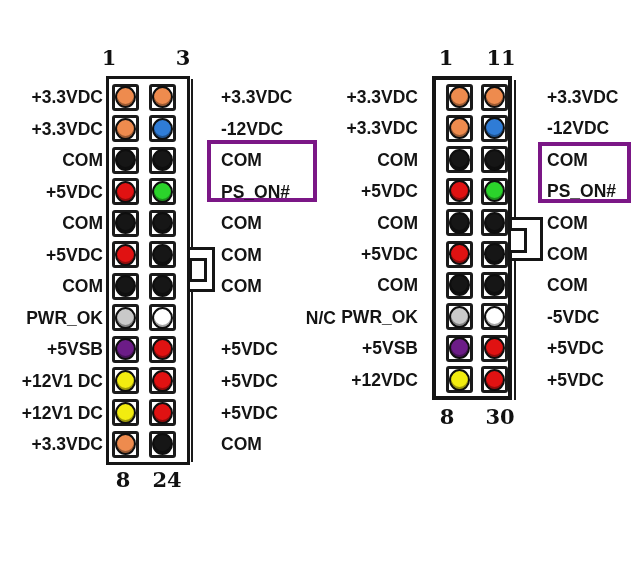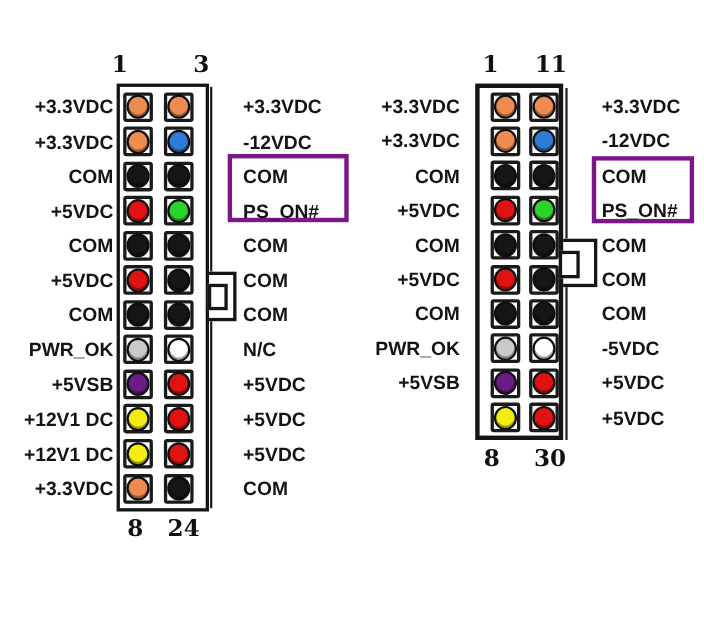--- a/index.html
+++ b/index.html
@@ -118,21 +118,21 @@
     </div>
     <div class="pin-label" style="left: -12px; top: 275.3px; width: 115px; text-align: right;">COM</div>
     <div class="pin-label" style="left: 221px; top: 275.3px; width: 115px;">COM</div>
     <div class="pin" style="left: 112px; top: 272.8px;">
       <div class="blob" style="background: rgb(22, 22, 22);"></div>
     </div>
     <div class="pin" style="left: 149px; top: 272.8px;">
       <div class="blob" style="background: rgb(22, 22, 22);"></div>
     </div>
     <div class="pin-label" style="left: -12px; top: 306.85px; width: 115px; text-align: right;">PWR_OK</div>
-    <div class="pin-label" style="left: 221px; top: 306.85px; width: 115px;">N/C</div>
+    <div class="pin-label" style="left: 221px; top: 306.85px; width: 115px; text-align: right;">N/C</div>
     <div class="pin" style="left: 112px; top: 304.35px;">
       <div class="blob" style="background: rgb(201, 201, 201);"></div>
     </div>
     <div class="pin" style="left: 149px; top: 304.35px;">
       <div class="blob" style="background: rgb(255, 255, 255);"></div>
     </div>
     <div class="pin-label" style="left: -12px; top: 338.4px; width: 115px; text-align: right;">+5VSB</div>
     <div class="pin-label" style="left: 221px; top: 338.4px; width: 115px;">+5VDC</div>
     <div class="pin" style="left: 112px; top: 335.9px;">
       <div class="blob" style="background: rgb(108, 28, 135);"></div>
@@ -229,20 +229,21 @@
       <div class="blob" style="background: rgb(255, 255, 255);"></div>
     </div>
     <div class="pin-label" style="left: 303px; top: 337.2px; width: 115px; text-align: right;">+5VSB</div>
     <div class="pin-label" style="left: 547px; top: 337.2px; width: 115px;">+5VDC</div>
     <div class="pin" style="left: 446px; top: 334.7px;">
       <div class="blob" style="background: rgb(108, 28, 135);"></div>
     </div>
     <div class="pin" style="left: 481px; top: 334.7px;">
       <div class="blob" style="background: rgb(224, 18, 18);"></div>
     </div>
+    <div class="pin-label" style="left: 303px; top: 368.6px; width: 115px; text-align: right;">+12VDC</div>
     <div class="pin-label" style="left: 547px; top: 368.6px; width: 115px;">+5VDC</div>
     <div class="pin" style="left: 446px; top: 366.1px;">
       <div class="blob" style="background: rgb(242, 236, 16);"></div>
     </div>
     <div class="pin" style="left: 481px; top: 366.1px;">
       <div class="blob" style="background: rgb(224, 18, 18);"></div>
     </div>
   </div>
 
 </body></html>

